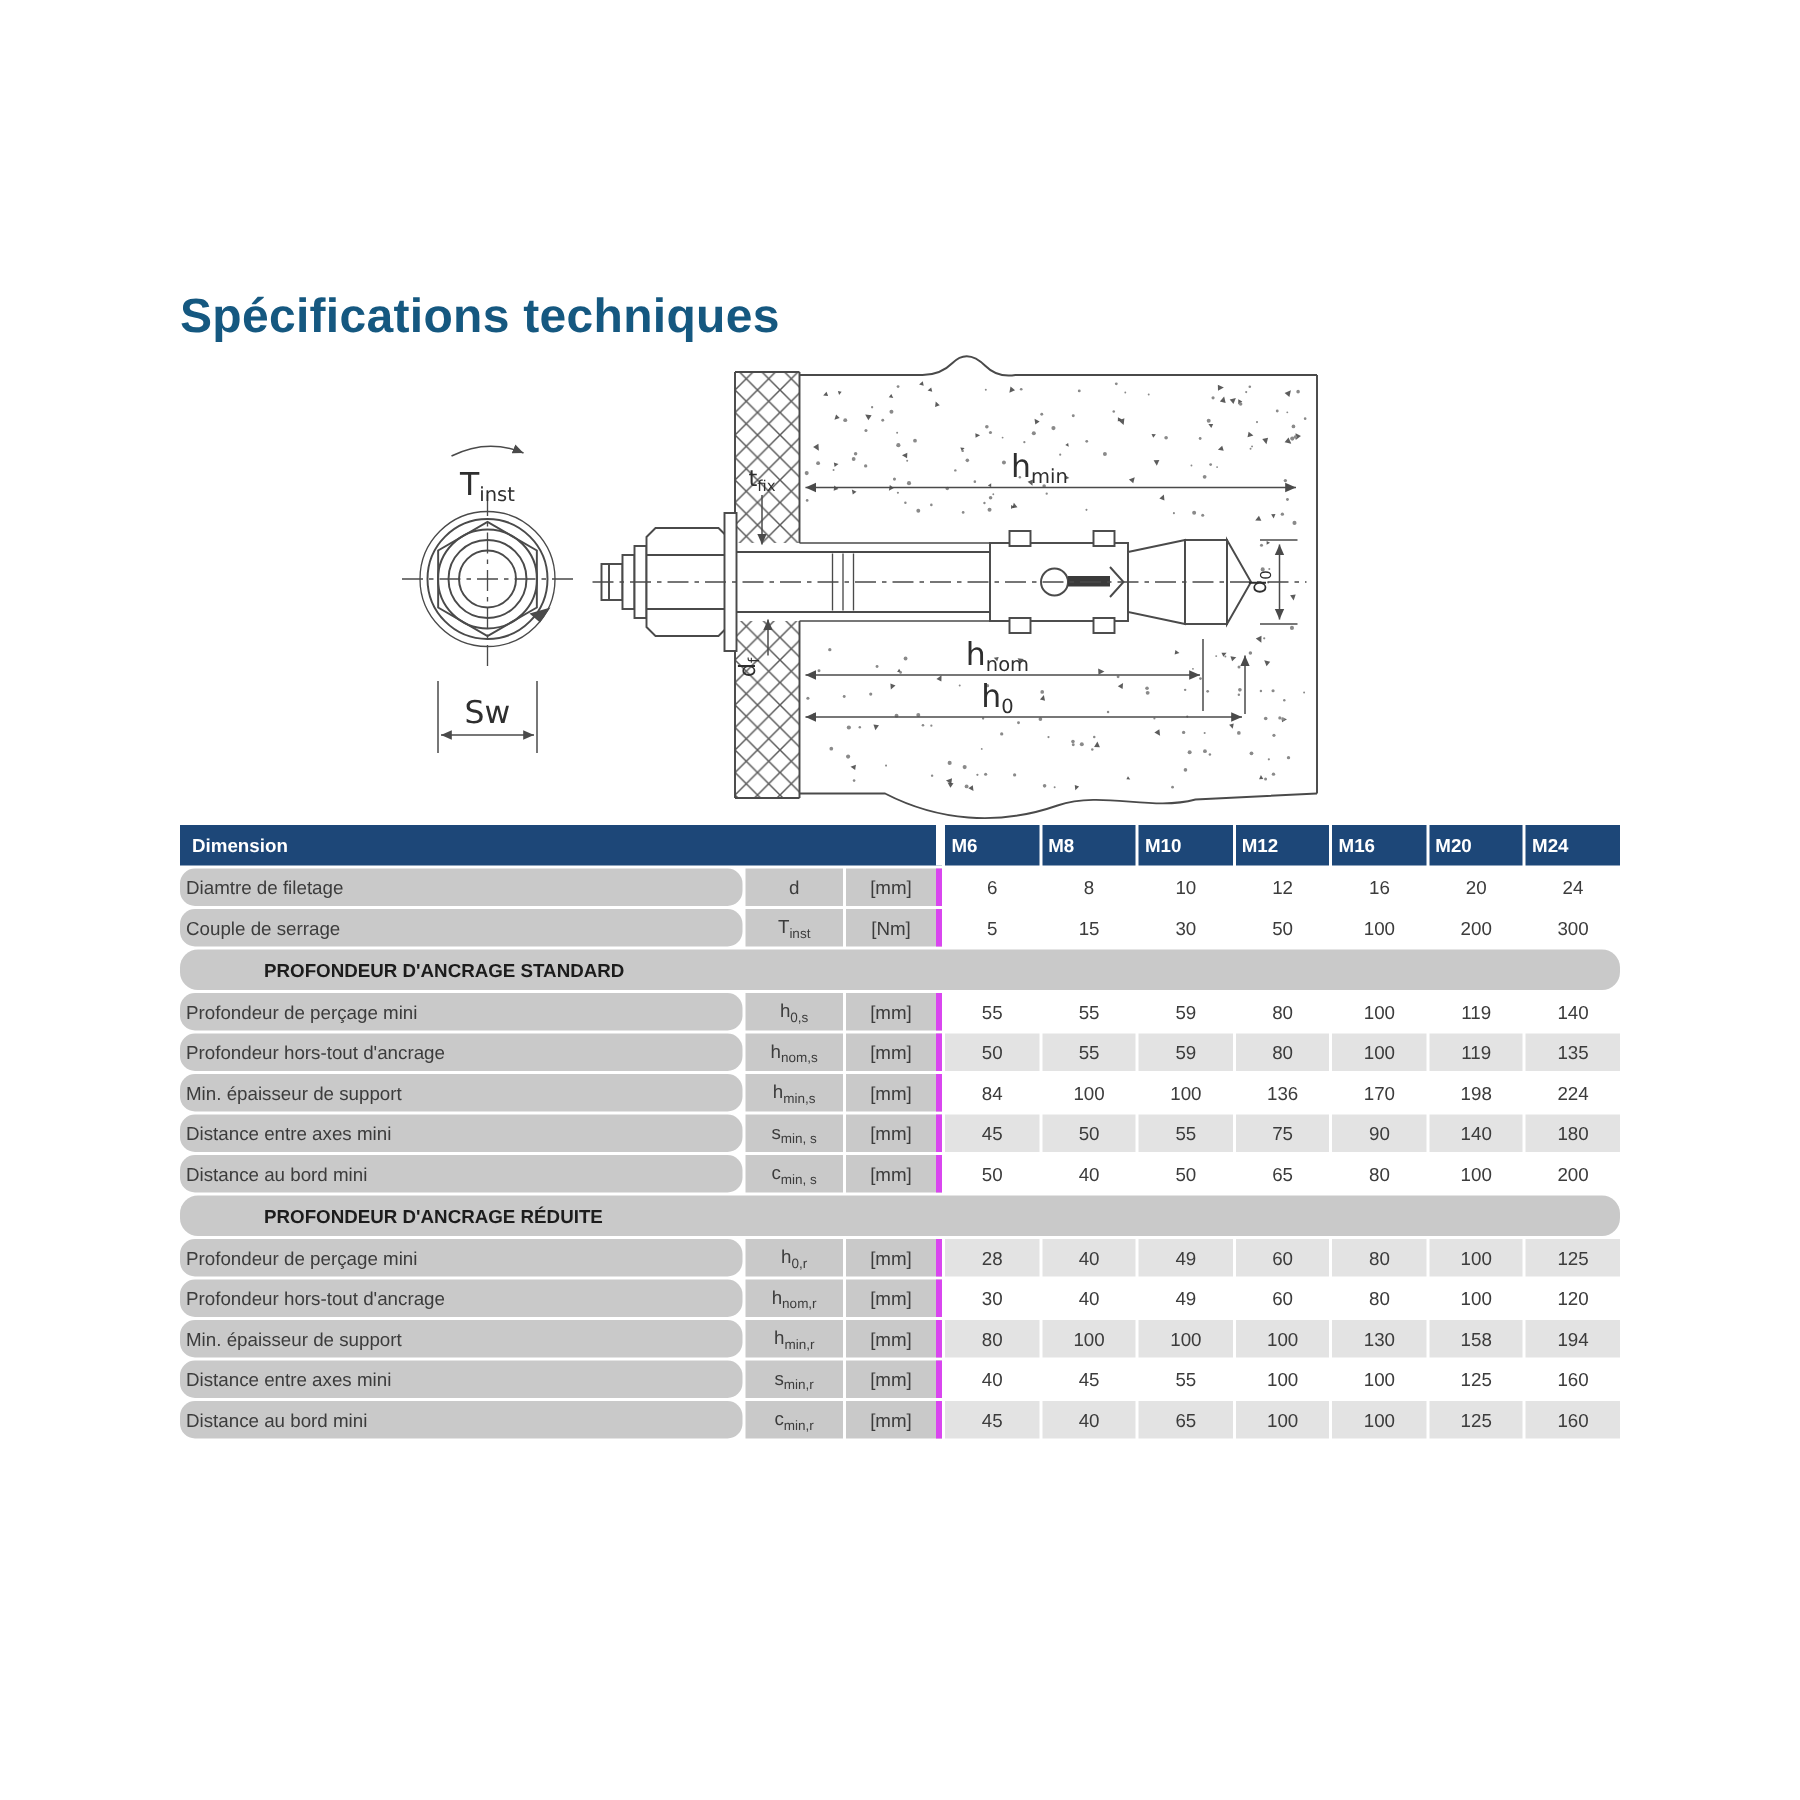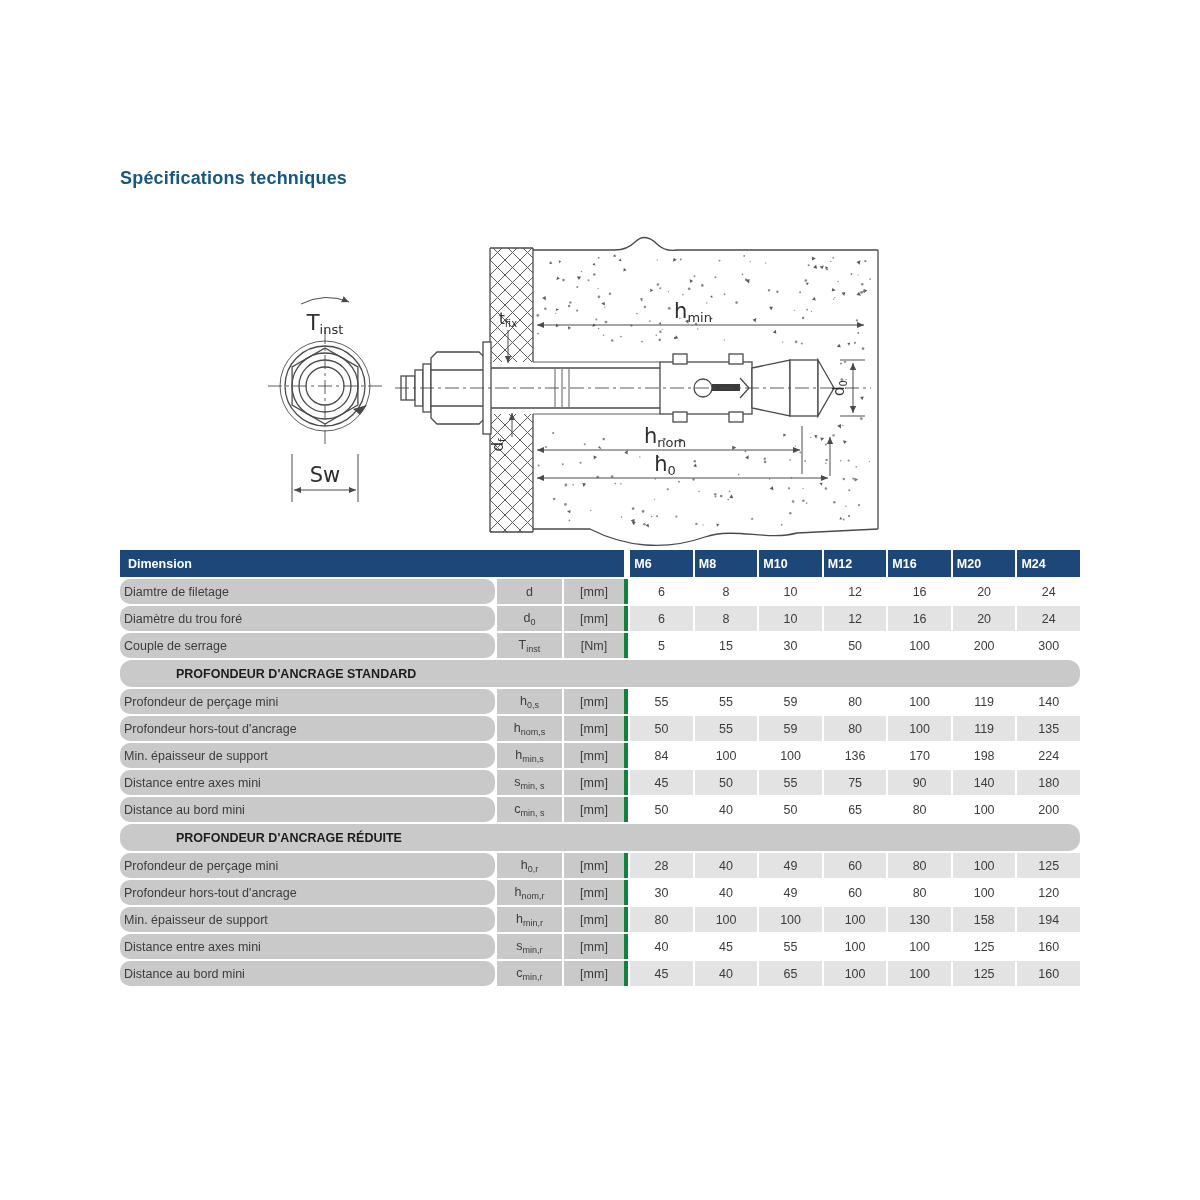--- a/index.html
+++ b/index.html
@@ -3,42 +3,42 @@
 <meta charset="utf-8">
 <style>
   :root{
     --title-color:#155880; --header-bg:#1d4778; --header-text:#ffffff;
     --label-bg:#c9c9c9; --alt-bg:#e3e3e3; --row-bg:#ffffff;
     --text-col:#3c3c3c; --section-col:#1c1c1c; --line-col:#4a4a4a;
   }
   html,body{margin:0;padding:0;}
   body{width:1200px;height:1200px;background:#ffffff;position:relative;overflow:hidden;
        font-family:"Liberation Sans",sans-serif;color:var(--text-col);}
-  .page-title{position:absolute;left:120px;top:168px;font-size:18px;font-weight:bold;
+  .page-title{position:absolute;left:120px;top:192px;font-size:32px;font-weight:bold;
        color:var(--title-color);letter-spacing:.2px;}
   .drawing-wrap{position:absolute;left:265px;top:230px;width:640px;height:320px;}
   svg .ln{stroke:var(--line-col);stroke-width:1.3;fill:none;}
   svg .thin{stroke:var(--line-col);stroke-width:0.9;fill:none;}
   svg .dim{stroke:var(--line-col);stroke-width:1;fill:none;}
   svg .whitefill{fill:#ffffff;stroke:var(--line-col);stroke-width:1.3;}
   svg .center{stroke:var(--line-col);stroke-width:0.9;stroke-dasharray:14 4 3 4;fill:none;}
   svg text{fill:#2e2e2e;font-family:"DejaVu Sans",sans-serif;}
   .lbl-big{font-size:21px;}
   .lbl-med{font-size:15px;}
   .sub-big{font-size:13px;}
   .sub-med{font-size:10px;}
   .spec-table{position:absolute;left:118px;top:548px;width:964px;border-collapse:separate;
        border-spacing:2px;table-layout:fixed;font-size:12.5px;}
   .spec-table td,.spec-table th{height:25px;padding:0 4px;overflow:hidden;white-space:nowrap;}
   .spec-table th{background:var(--header-bg);color:var(--header-text);font-weight:bold;height:27px;margin-top:17px;}
   .spec-table th.h-dim{text-align:left;padding-left:8px;border-right:4px solid #fff;}
   .spec-table th.h-size{text-align:left;}
   .cell-label{background:var(--label-bg);text-align:left;padding-left:8px;border-radius:10px;}
   .cell-sym{background:var(--label-bg);text-align:center;}
-  .cell-unit{background:var(--label-bg);text-align:center;border-right:4px solid #15803d;}
+  .cell-unit{background:var(--label-bg);text-align:center;border-right:4px solid #d946ef;}
   .cell-val{text-align:center;}
   tr.r-white .cell-val{background:var(--row-bg);}
   tr.r-alt .cell-val{background:var(--alt-bg);}
   td.cell-section{background:var(--label-bg);font-weight:bold;color:var(--section-col);
        padding-left:56px;height:27px;font-size:12.5px;border-radius:12px;}
   .sub{font-size:9px;vertical-align:-3px;}
 </style>
 </head>
 <body>
 
@@ -423,32 +423,20 @@
         <td class="cell-sym"><span>d</span></td>
         <td class="cell-unit">[mm]</td>
         <td class="cell-val">6</td>
         <td class="cell-val">8</td>
         <td class="cell-val">10</td>
         <td class="cell-val">12</td>
         <td class="cell-val">16</td>
         <td class="cell-val">20</td>
         <td class="cell-val">24</td>
       </tr>
-      <tr class="r-alt">
-        <td class="cell-label">Diamètre du trou foré</td>
-        <td class="cell-sym"><span>d</span><span class="sub">0</span></td>
-        <td class="cell-unit">[mm]</td>
-        <td class="cell-val">6</td>
-        <td class="cell-val">8</td>
-        <td class="cell-val">10</td>
-        <td class="cell-val">12</td>
-        <td class="cell-val">16</td>
-        <td class="cell-val">20</td>
-        <td class="cell-val">24</td>
-      </tr>
       <tr class="r-white">
         <td class="cell-label">Couple de serrage</td>
         <td class="cell-sym"><span>T</span><span class="sub">inst</span></td>
         <td class="cell-unit">[Nm]</td>
         <td class="cell-val">5</td>
         <td class="cell-val">15</td>
         <td class="cell-val">30</td>
         <td class="cell-val">50</td>
         <td class="cell-val">100</td>
         <td class="cell-val">200</td>

